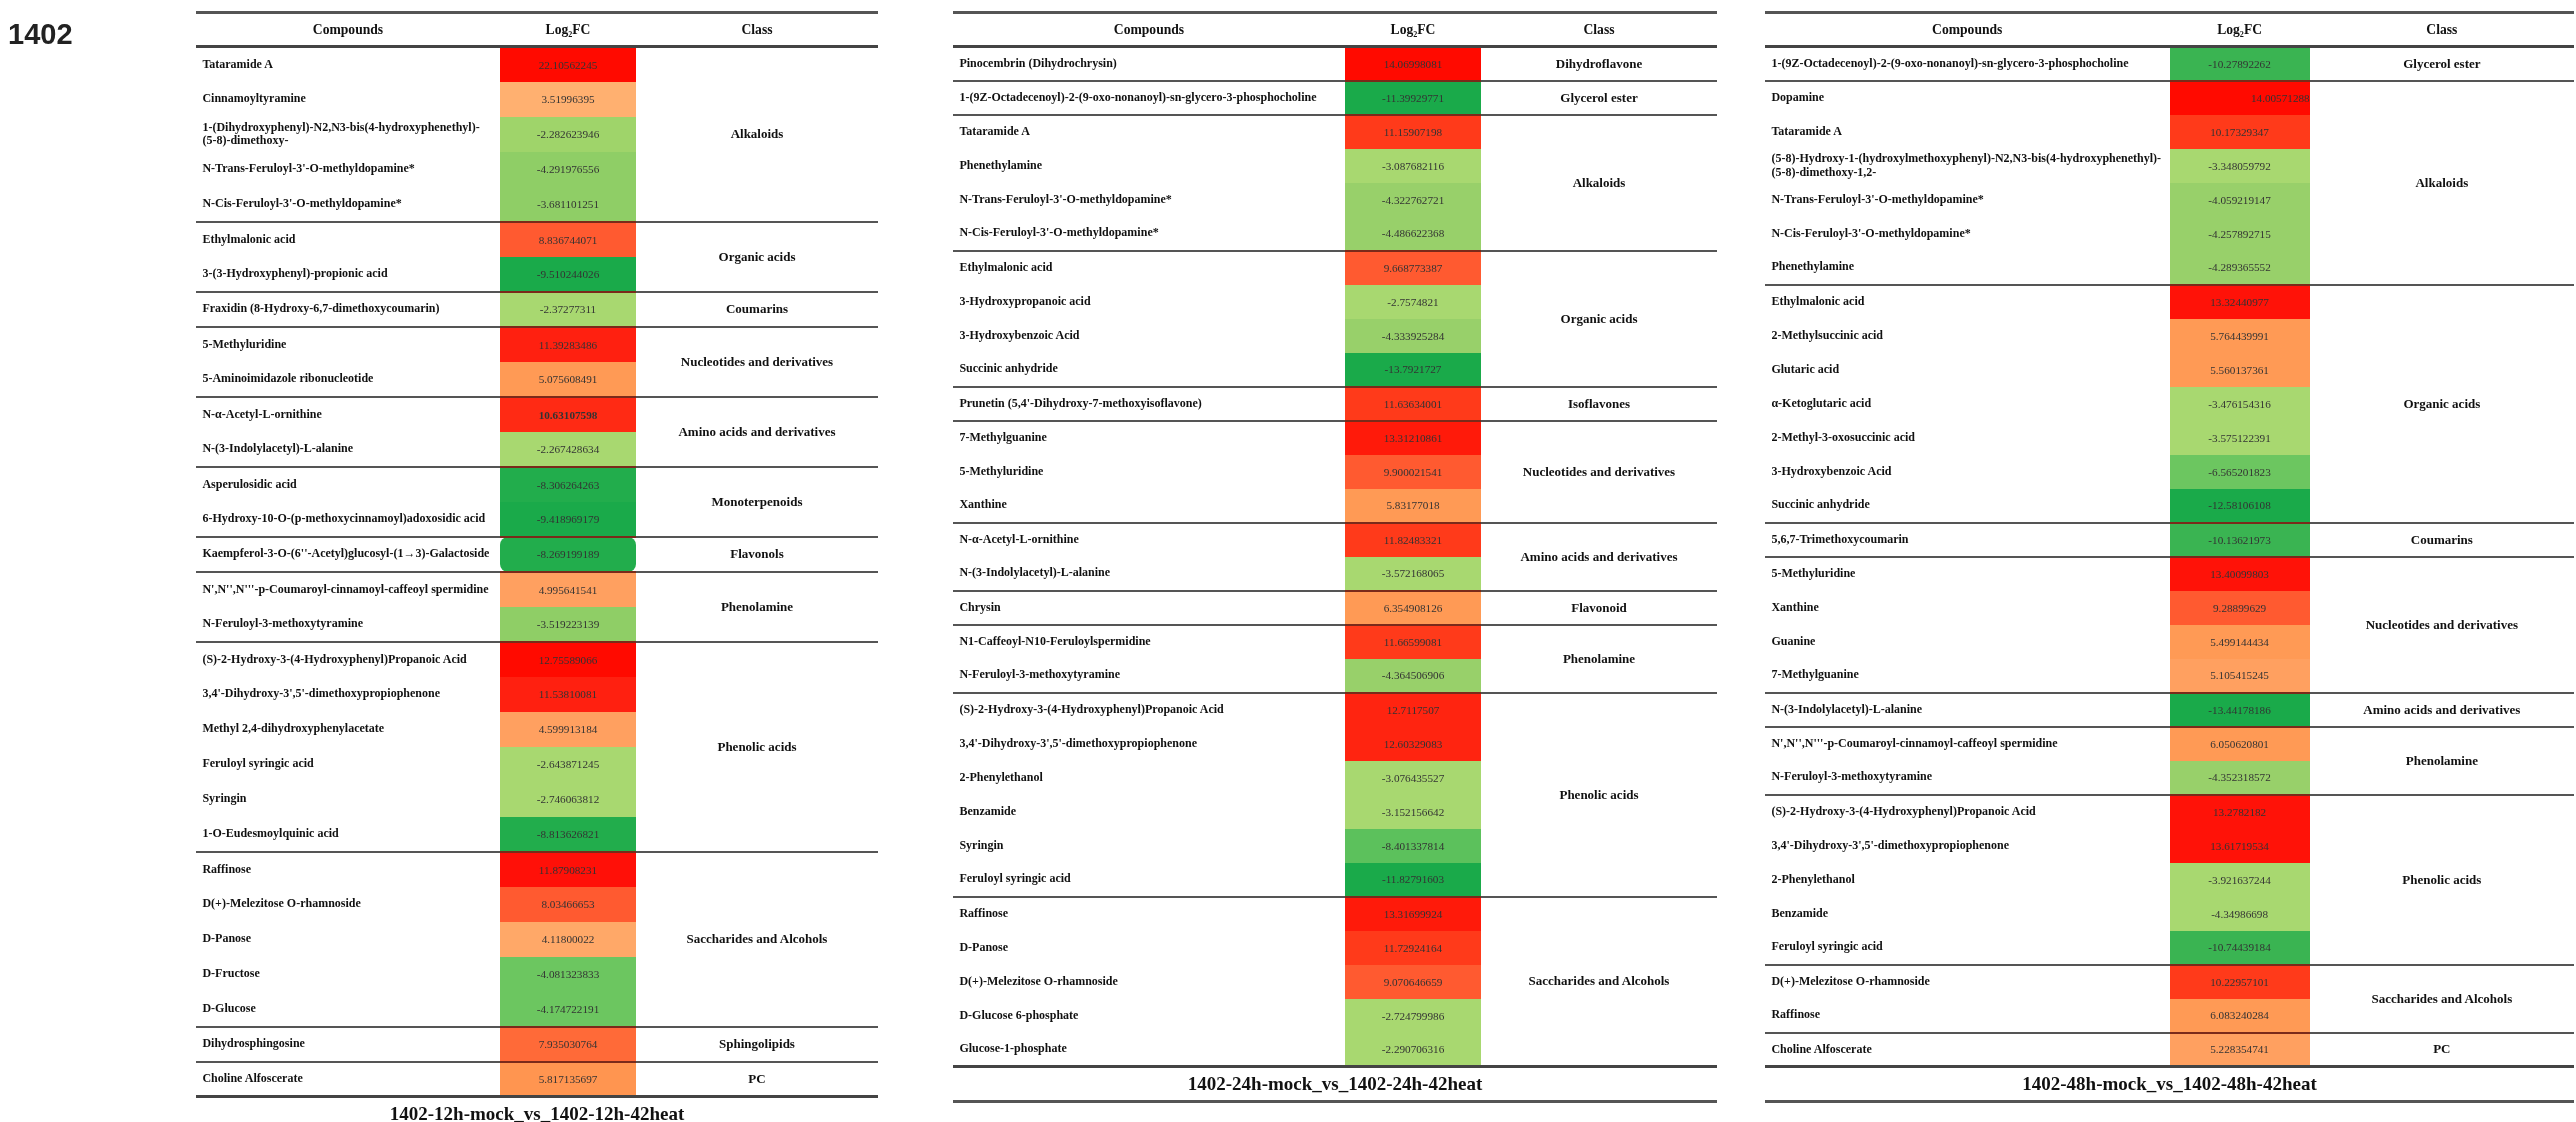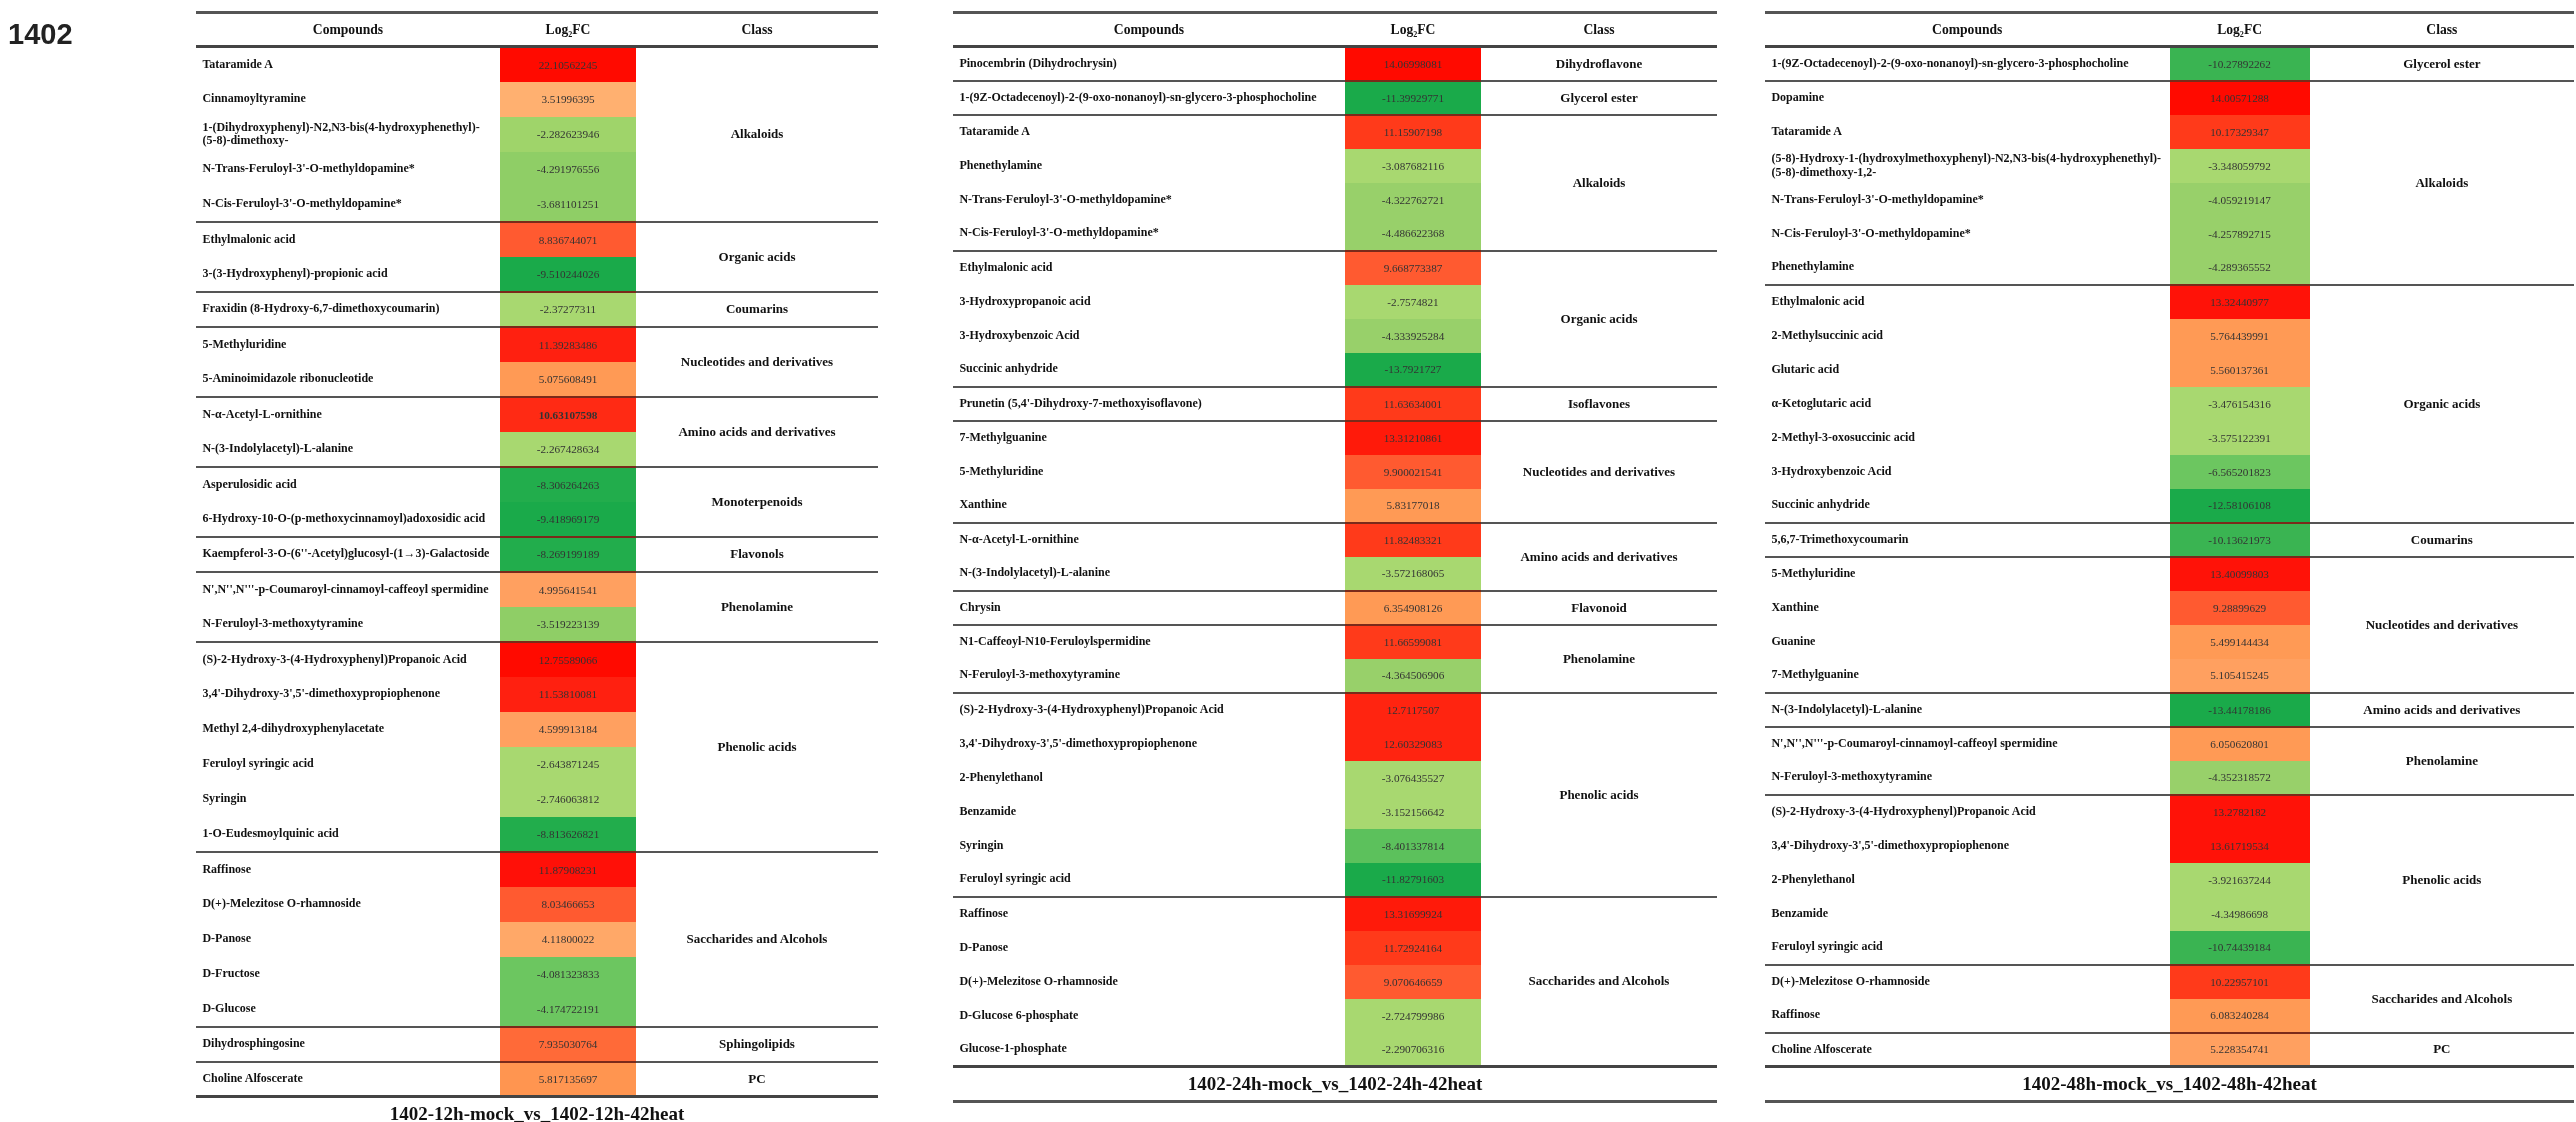--- a/index.html
+++ b/index.html
@@ -101,21 +101,21 @@
           <td class="cmp">Asperulosidic acid</td>
           <td class="fc" style="background: rgb(34, 173, 76);">-8.306264263</td>
           <td class="cls" rowspan="2">Monoterpenoids</td>
         </tr>
         <tr style="height: 35px;">
           <td class="cmp">6-Hydroxy-10-O-(p-methoxycinnamoyl)adoxosidic acid</td>
           <td class="fc" style="background: rgb(26, 170, 74);">-9.418969179</td>
         </tr>
         <tr class="grp-start" style="height: 35px;">
           <td class="cmp">Kaempferol-3-O-(6''-Acetyl)glucosyl-(1→3)-Galactoside</td>
-          <td class="fc" style="background: rgb(34, 173, 76);">-8.269199189</td>
+          <td class="fc" style="background: rgb(34, 173, 76); border-radius: 8px;">-8.269199189</td>
           <td class="cls" rowspan="1">Flavonols</td>
         </tr>
         <tr class="grp-start" style="height: 35px;">
           <td class="cmp">N',N'',N'''-p-Coumaroyl-cinnamoyl-caffeoyl spermidine</td>
           <td class="fc" style="background: rgb(255, 160, 96);">4.995641541</td>
           <td class="cls" rowspan="2">Phenolamine</td>
         </tr>
         <tr style="height: 35px;">
           <td class="cmp">N-Feruloyl-3-methoxytyramine</td>
           <td class="fc" style="background: rgb(143, 206, 102);">-3.519223139</td>
@@ -353,21 +353,21 @@
         </tr>
       </thead>
       <tbody>
         <tr class="grp-start" style="height: 34px;">
           <td class="cmp">1-(9Z-Octadecenoyl)-2-(9-oxo-nonanoyl)-sn-glycero-3-phosphocholine</td>
           <td class="fc" style="background: rgb(58, 180, 82);">-10.27892262</td>
           <td class="cls" rowspan="1">Glycerol ester</td>
         </tr>
         <tr class="grp-start" style="height: 34px;">
           <td class="cmp">Dopamine</td>
-          <td class="fc" style="background: rgb(255, 10, 0);">14.00571288</td>
+          <td class="fc" style="background: rgb(255, 10, 0); text-align: right;">14.00571288</td>
           <td class="cls" rowspan="6">Alkaloids</td>
         </tr>
         <tr style="height: 34px;">
           <td class="cmp">Tataramide A</td>
           <td class="fc" style="background: rgb(255, 58, 26);">10.17329347</td>
         </tr>
         <tr style="height: 34px;">
           <td class="cmp">(5-8)-Hydroxy-1-(hydroxylmethoxyphenyl)-N2,N3-bis(4-hydroxyphenethyl)-(5-8)-dimethoxy-1,2-</td>
           <td class="fc" style="background: rgb(168, 216, 112);">-3.348059792</td>
         </tr>

